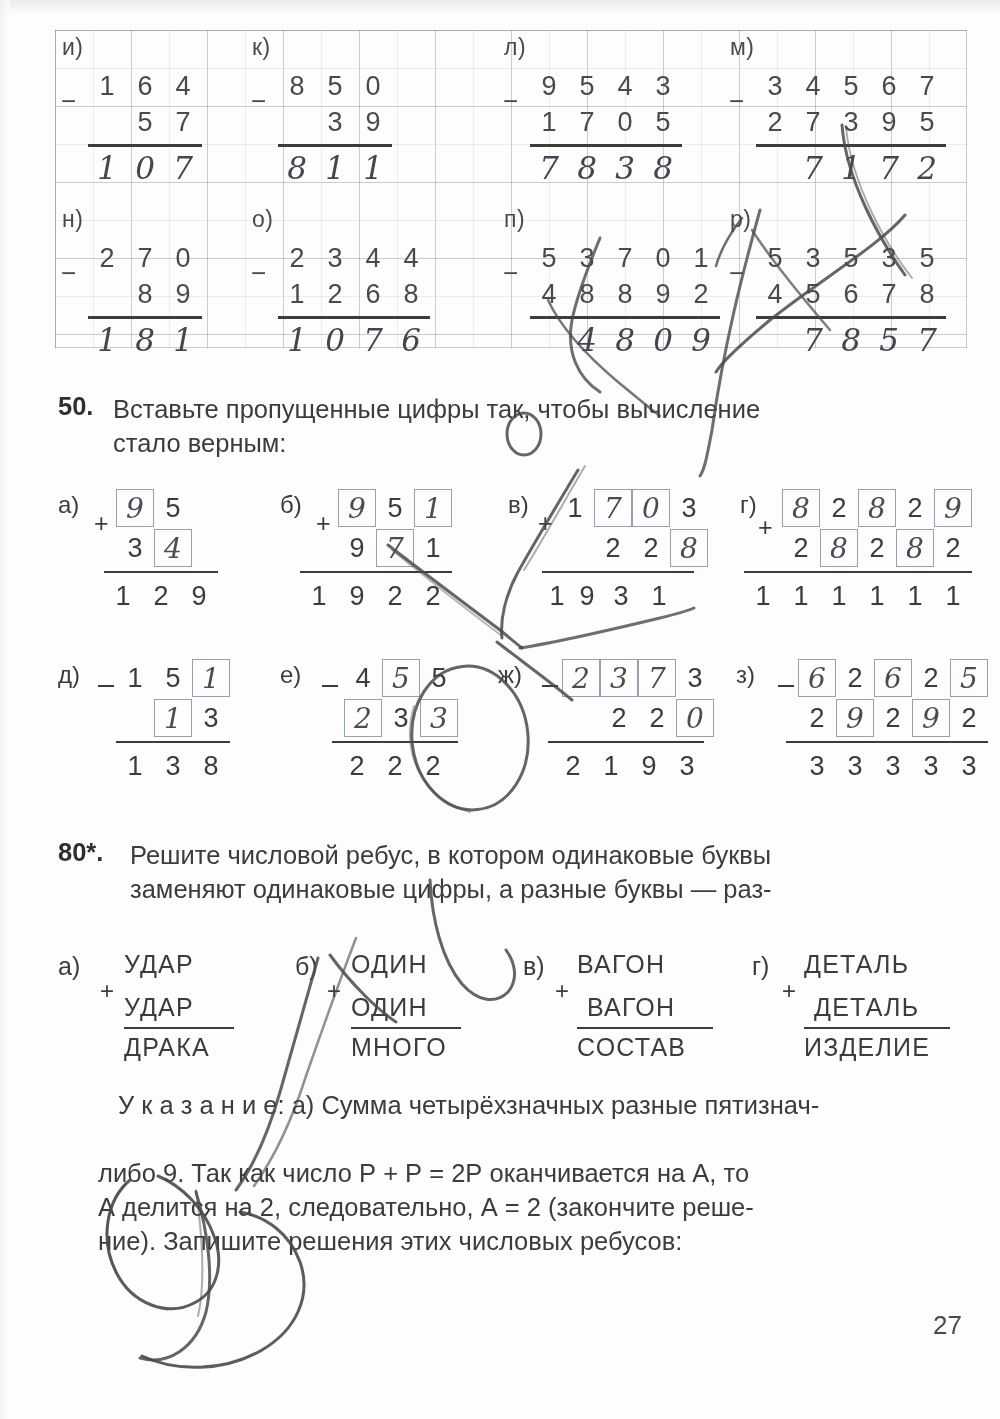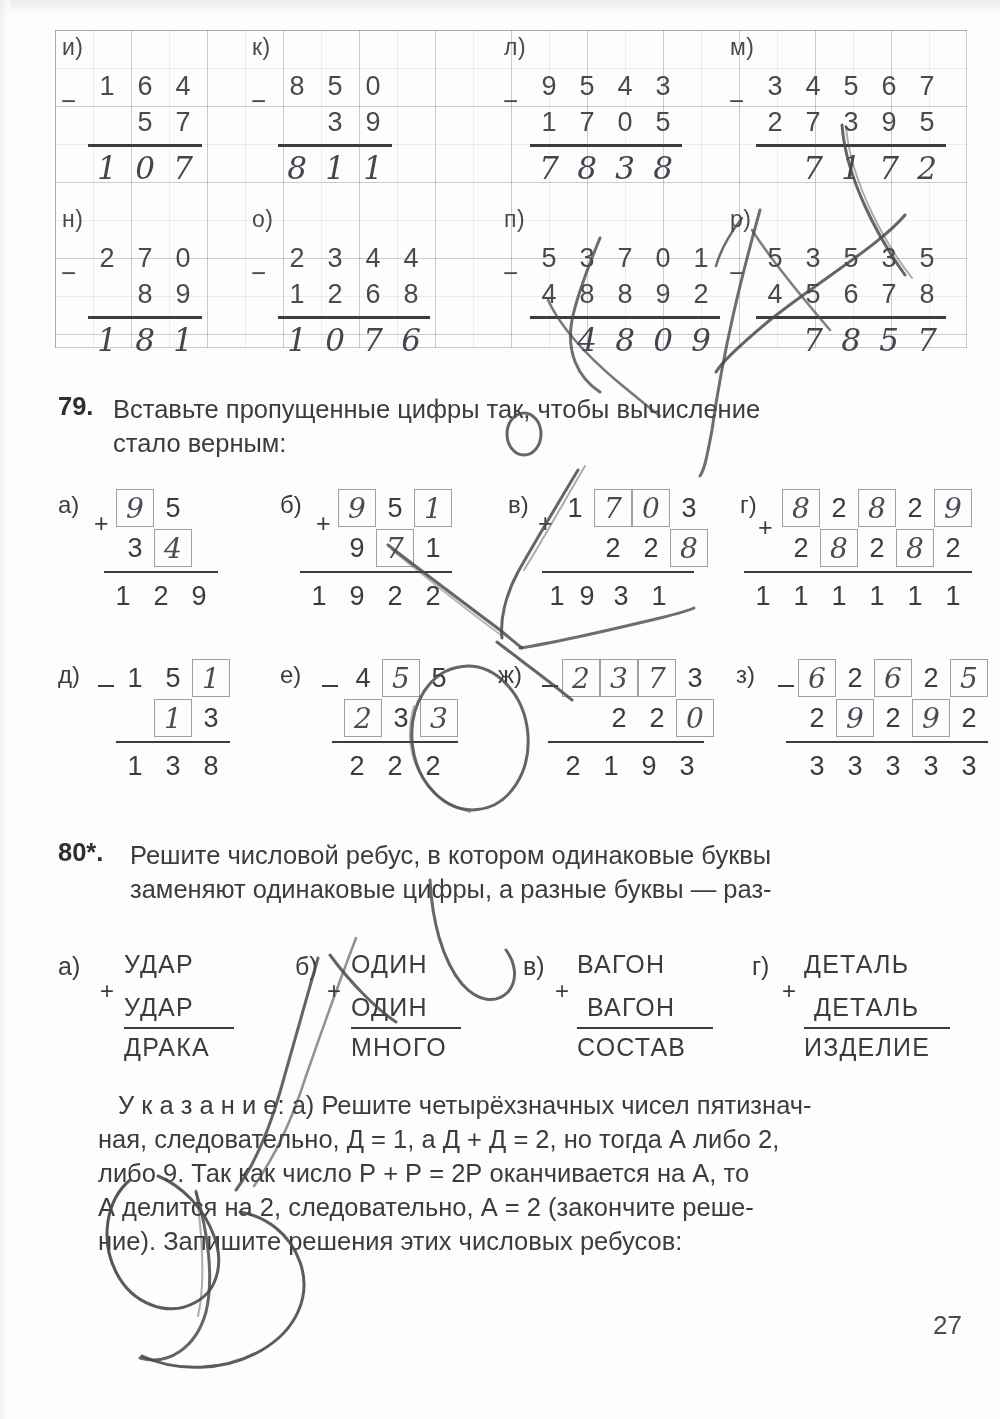--- a/index.html
+++ b/index.html
@@ -341,21 +341,21 @@
       </div>
     <div class="rule" style="position:absolute; left:26px; top:108px; width:190px;"></div>
     <div class="hand" style="position:absolute; left:64px; top:112px;">
         <span>7</span>
         <span>8</span>
         <span>5</span>
         <span>7</span>
       </div>
   </div>
 
-  <div class="ex-num" style="left:58px; top:392px;">79.</div>
+  <div class="ex-num" style="left:58px; top:392px;">50.</div>
   <div class="ex-body" style="left:113px; top:392px; width:860px;">Вставьте пропущенные цифры так, чтобы вычисление</div>
   <div class="ex-body" style="left:113px; top:426px; width:860px;">стало верным:</div>
 
   <div class="p79" style="left:58px; top:487px;">
     <div class="lbl">а)</div>
     <div class="sign" style="left:36px; top:22px;">+</div>
     <div class="row79" style="position:absolute; left:58px; top:0;">
       <div class="cell boxed">9</div>
       <div class="cell">5</div>
     </div>
@@ -576,22 +576,21 @@
     <div class="lbl">г)</div>
     <div class="plus" style="left:30px; top:27px;">+</div>
     <div style="position:absolute; left:52px; top:0;">
       <div class="w">ДЕТАЛЬ</div>
       <div class="w" style="margin-top:14px; margin-left:10px;">ДЕТАЛЬ</div>
       <div class="wrule" style="width:146px;"></div>
       <div class="w">ИЗДЕЛИЕ</div>
     </div>
   </div>
 
-  <div class="ex-body" style="left:118px; top:1088px; width:870px;">У к а з а н и е: а) Решите четырёхзначных чисел пятизнач-</div>
-  <div class="ex-body" style="left:98px;  top:1122px; width:890px;">ная, следовательно, Д = 1, а Д + Д = 2, но тогда А либо 2,</div>
+  <div class="ex-body" style="left:118px; top:1088px; width:870px;">У к а з а н и е: а) Сумма четырёхзначных разные пятизнач-</div>
   <div class="ex-body" style="left:98px;  top:1156px; width:890px;">либо 9. Так как число Р + Р = 2Р оканчивается на А, то</div>
   <div class="ex-body" style="left:98px;  top:1190px; width:890px;">А делится на 2, следовательно, А = 2 (закончите реше-</div>
   <div class="ex-body" style="left:98px;  top:1224px; width:890px;">ние). Запишите решения этих числовых ребусов:</div>
 
   <div class="pageno">27</div>
 
   <svg class="scribbles" width="1000" height="1419" viewBox="0 0 1000 1419">
     <g stroke="#4a4a4a" fill="none" stroke-linecap="round">
 
       <path d="M842,125 C846,180 880,240 905,275" stroke-width="3" opacity=".85"></path>

